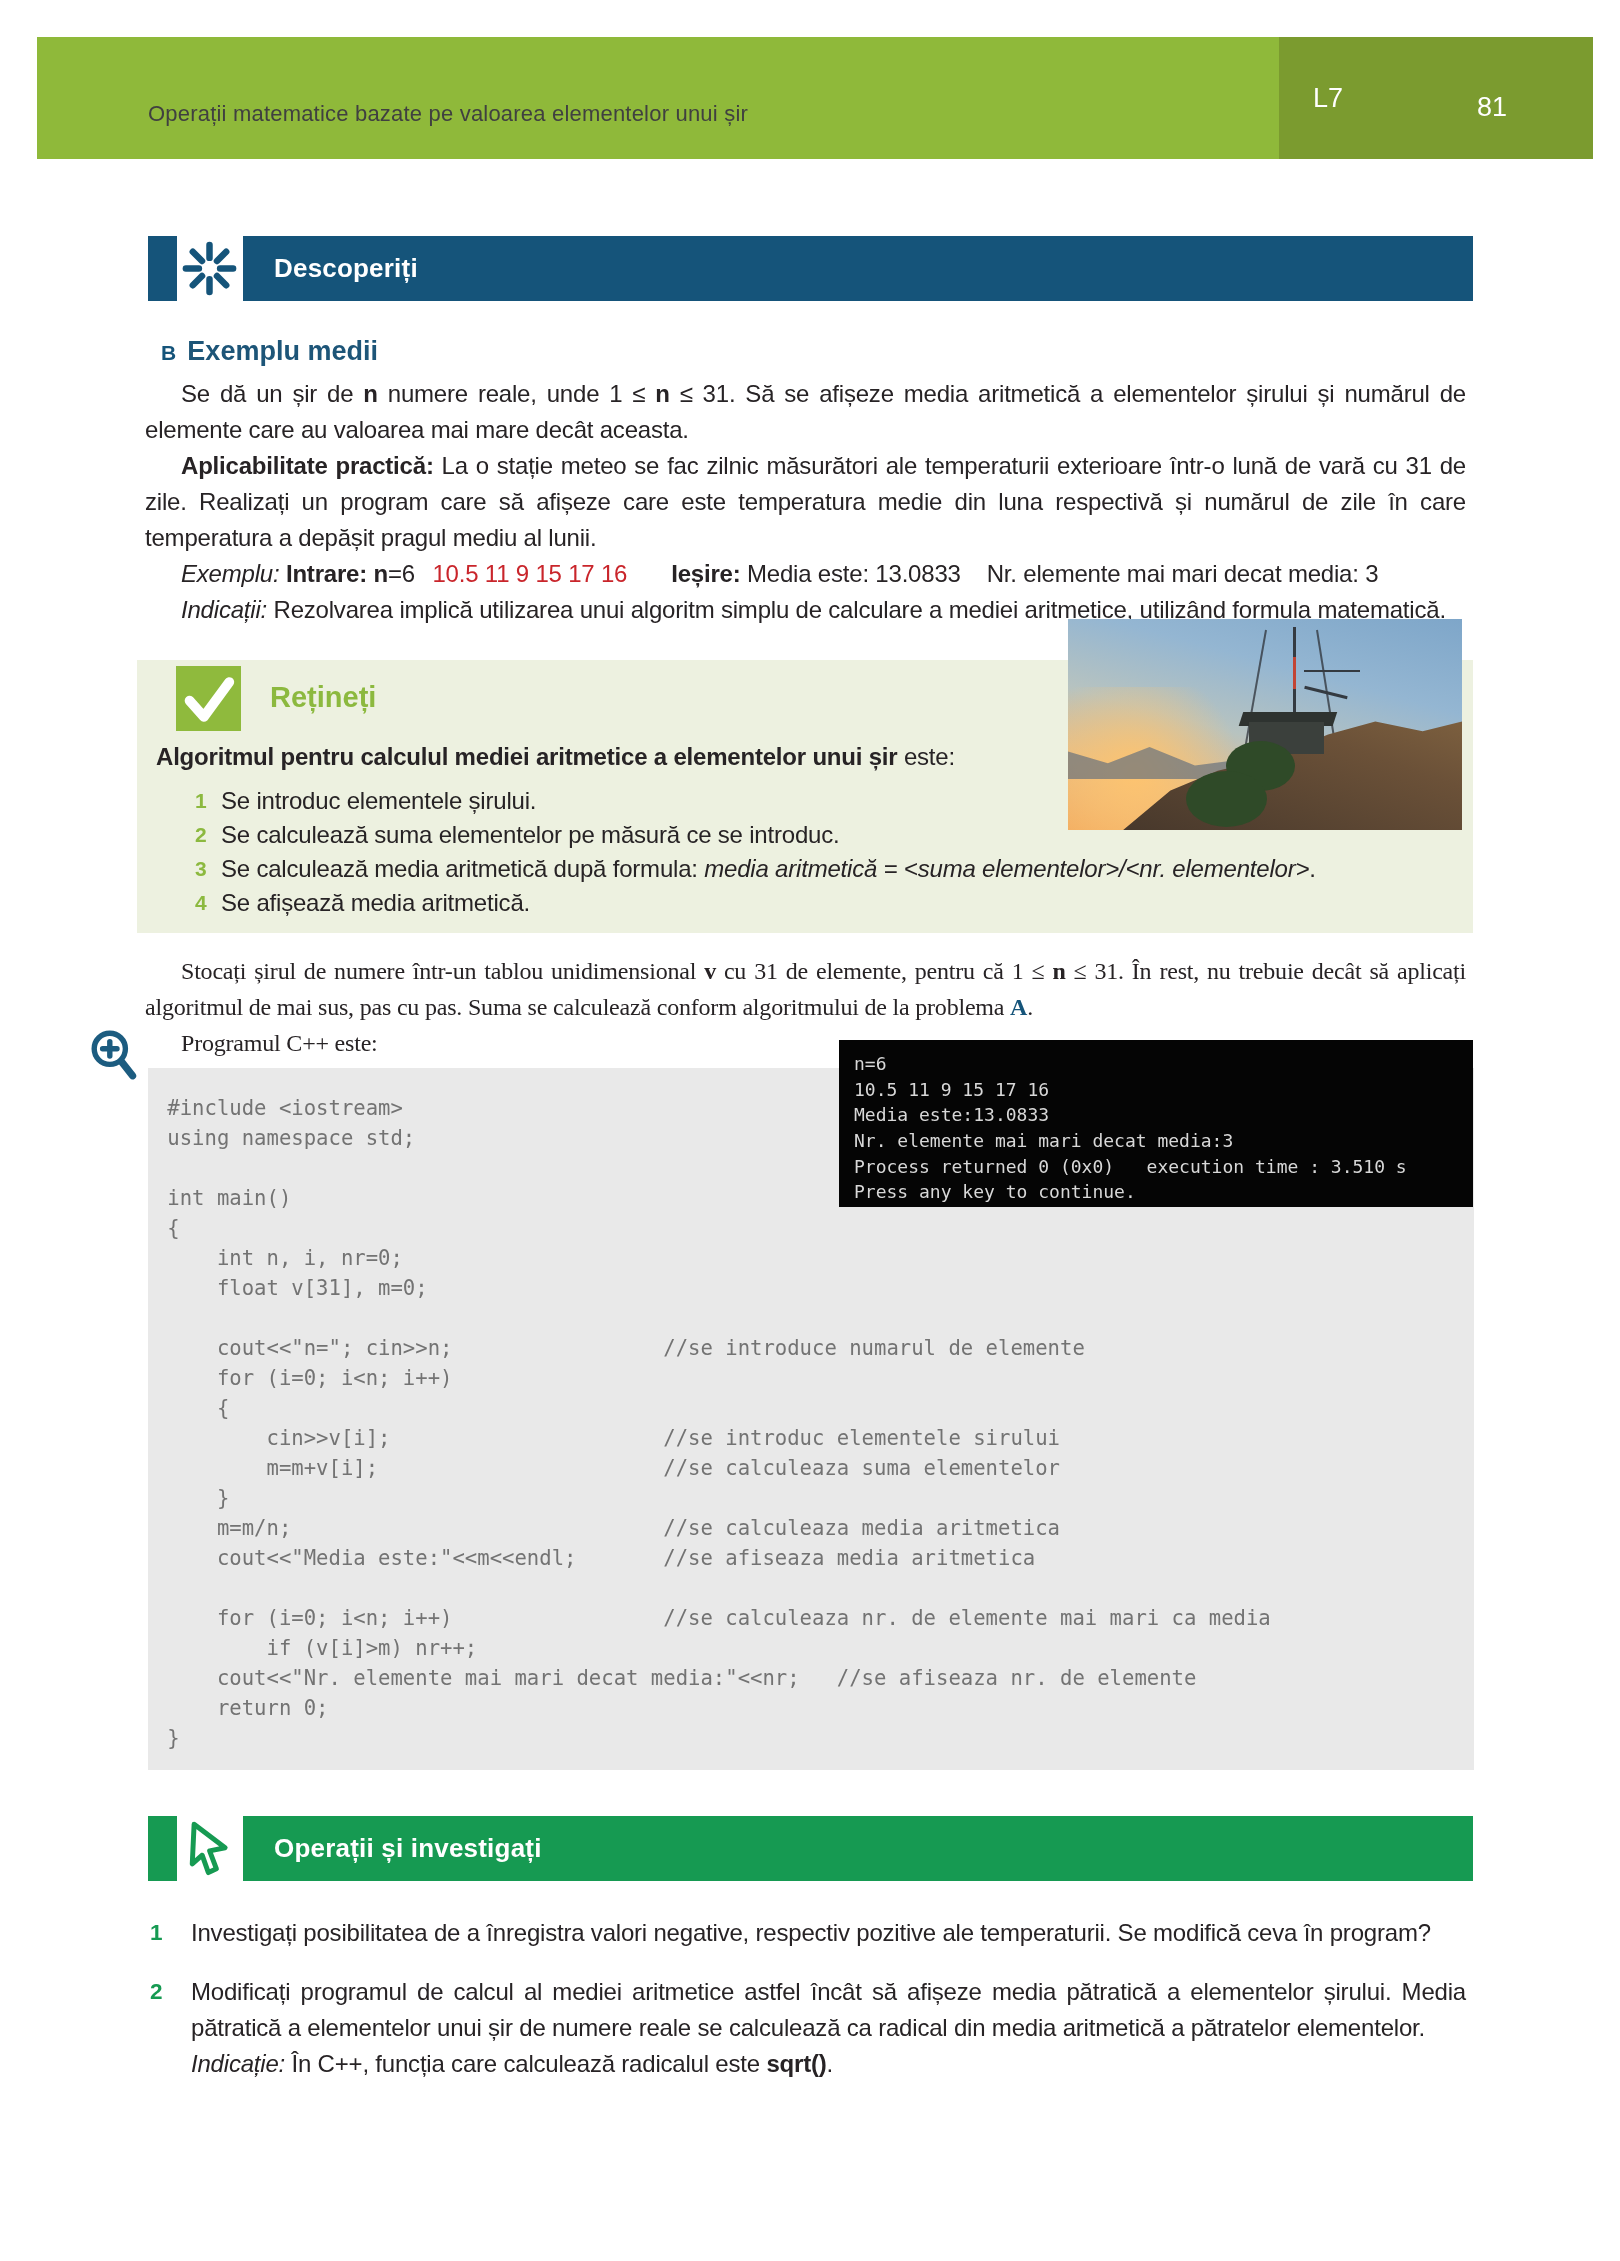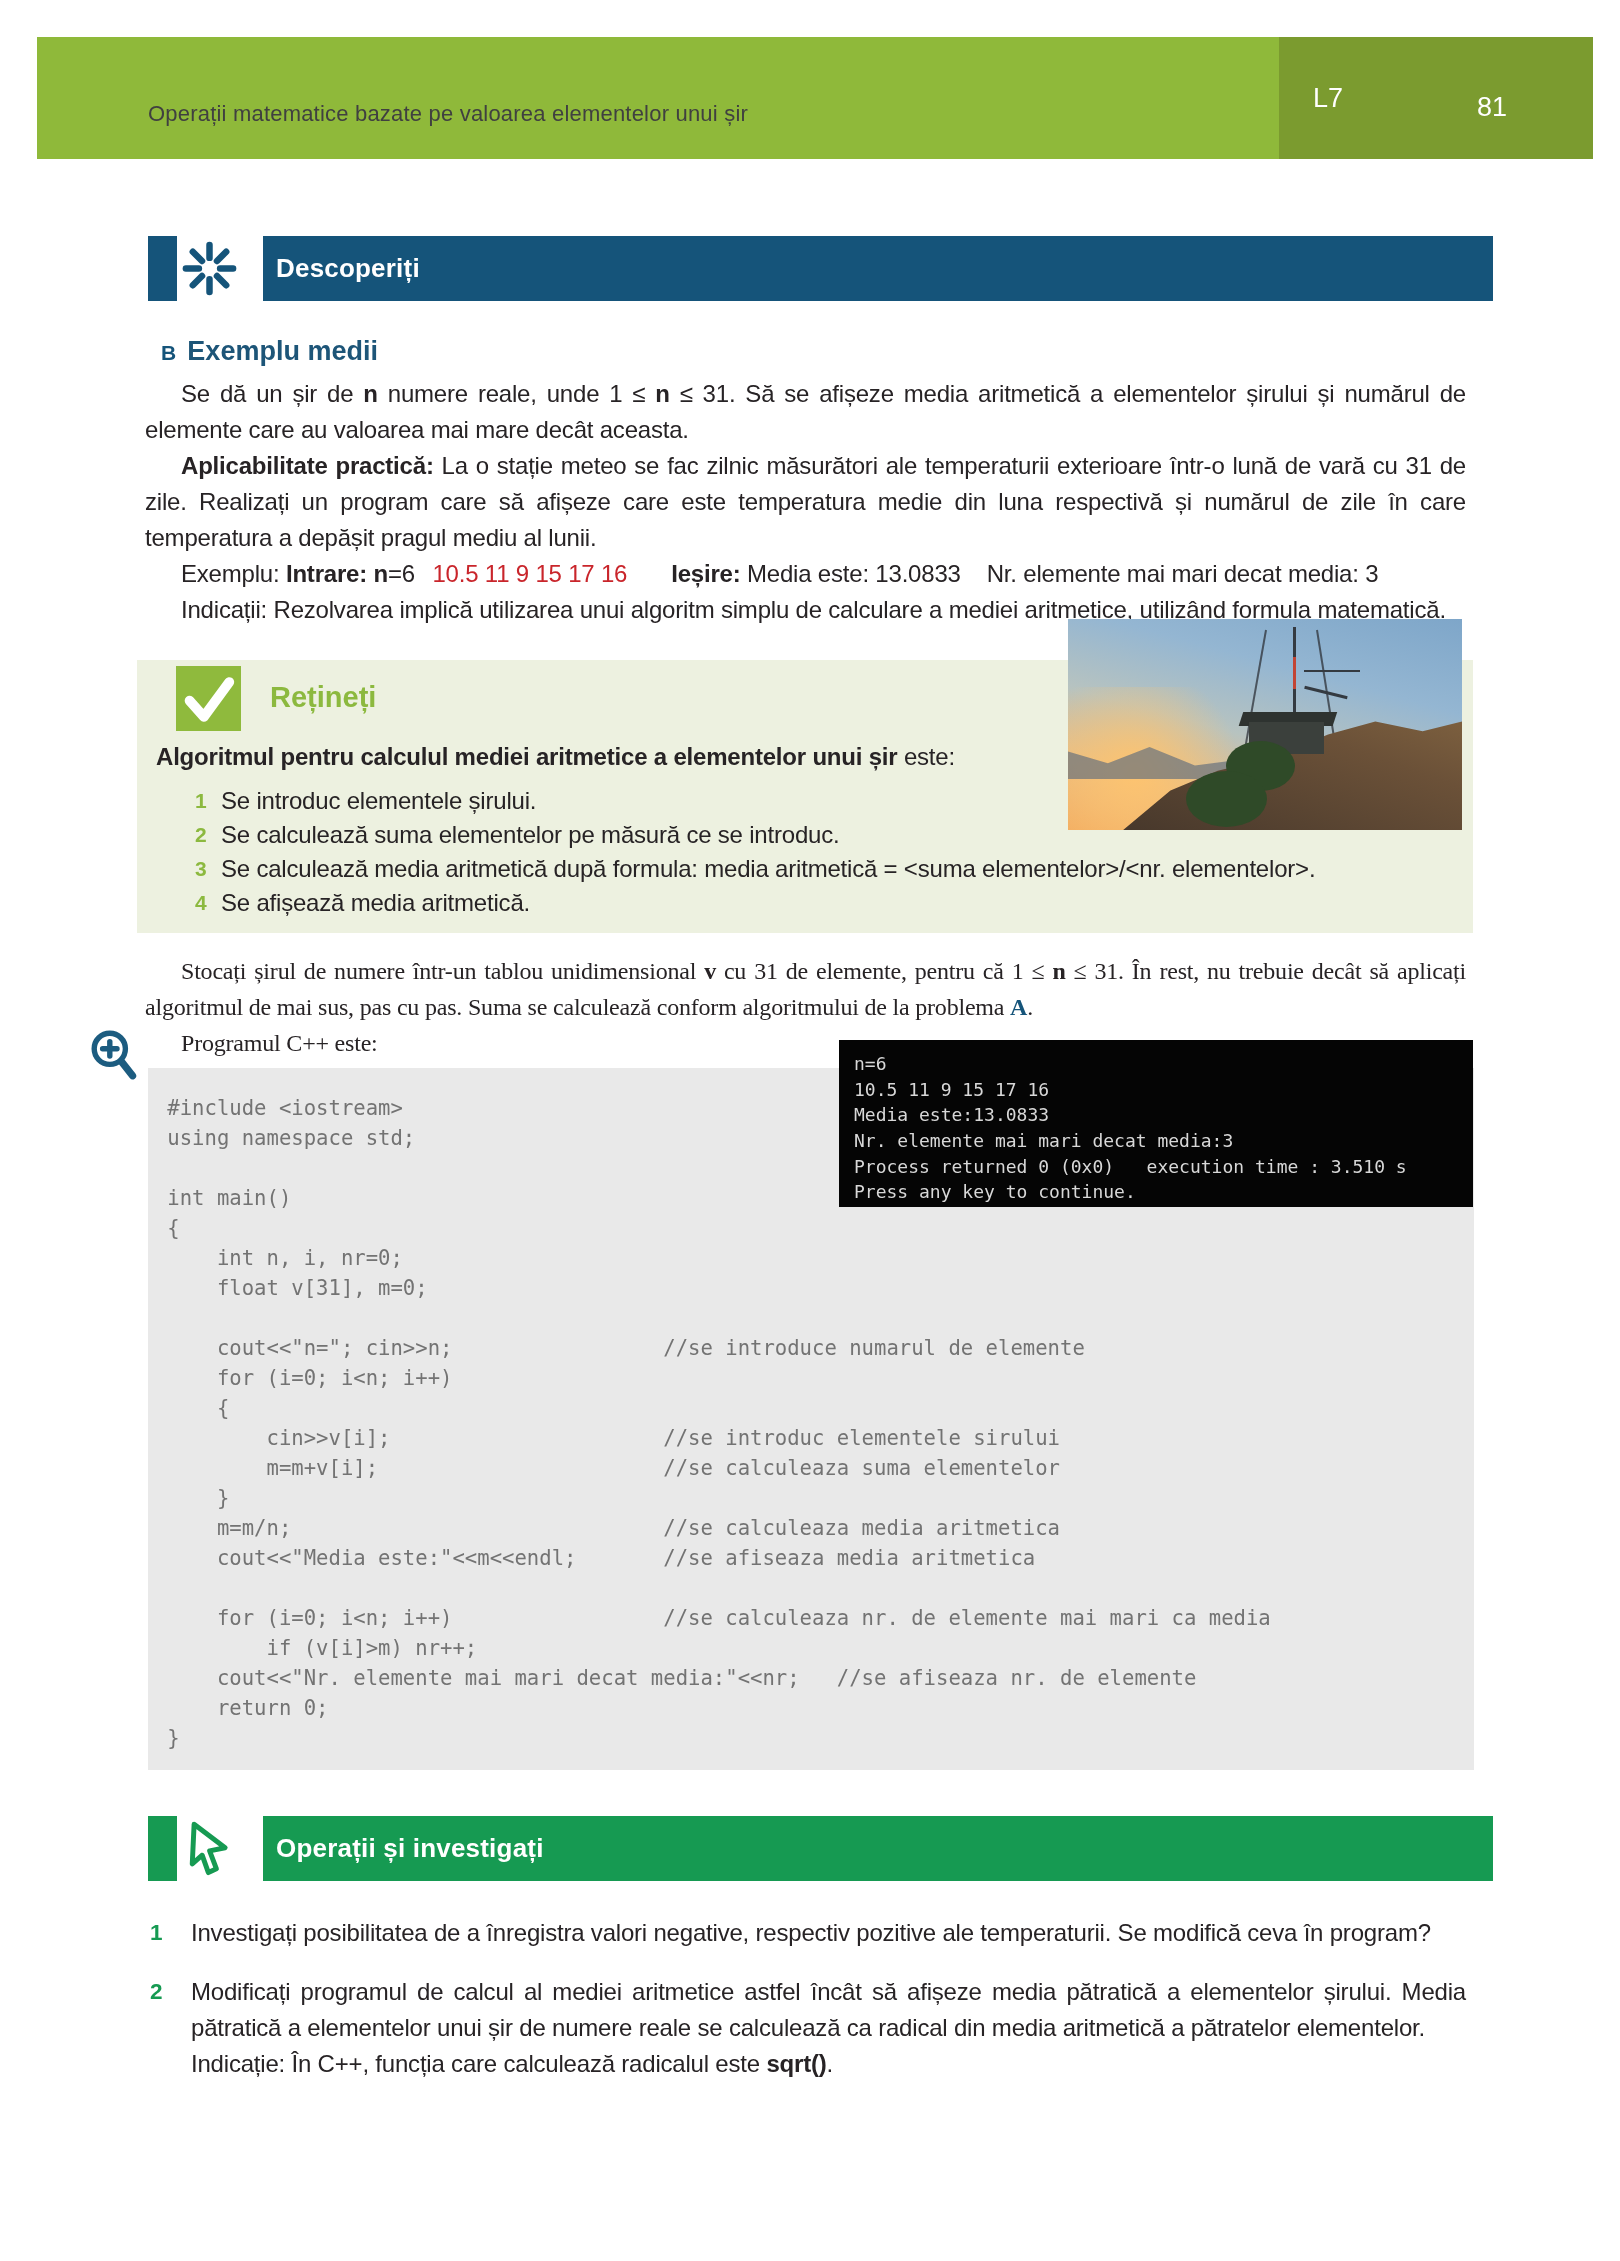--- a/index.html
+++ b/index.html
@@ -11,36 +11,36 @@
   #header-bar{position:absolute;left:37px;top:37px;width:1555px;height:122px;background:#8fb93a;}
   #header-dark{position:absolute;left:1242px;top:0;width:314px;height:122px;background:#7b9b2f;}
   #header-title{position:absolute;left:111px;top:16px;height:122px;display:flex;align-items:center;
         color:#404040;font-size:22px;letter-spacing:0.2px;}
   .header-num{position:absolute;top:0;height:122px;display:flex;align-items:center;color:#fff;font-size:27px;}
   #header-lesson{left:34px;}
   #header-page{left:198px;margin-top:9px;}
 
   
   .accent{position:absolute;width:29px;height:65px;}
-  .sec-bar{position:absolute;left:243px;width:1230px;height:65px;display:flex;align-items:center;padding-left:13px;box-sizing:border-box;margin-left:20px;}
+  .sec-bar{position:absolute;left:243px;width:1230px;height:65px;display:flex;align-items:center;padding-left:31px;box-sizing:border-box;}
   .sec-label{color:#ffffff;font-size:26px;font-weight:bold;letter-spacing:0.2px;}
   .icon-wrap{position:absolute;}
 
   #discover-accent{left:148px;top:236px;background:#15547a;}
   #discover-icon{left:180px;top:239px;width:59px;height:59px;}
   #discover-bar{top:236px;background:#15547a;}
 
   
   #upper-text{position:absolute;left:145px;top:336px;width:1321px;}
   #problem-heading{padding-left:16px;margin-bottom:8.7px;}
   #problem-marker{color:#15547a;font-weight:bold;font-size:21px;margin-right:11.2px;}
   #problem-title{color:#1d5578;font-weight:bold;font-size:27px;}
   .para{margin:0;font-size:24px;line-height:36px;text-align:justify;text-indent:36px;letter-spacing:-0.2px;}
   .b{font-weight:bold;}
-  .i{}
+  .i{font-style:italic;}
   .red{color:#c9252b;}
   .blue-ref{color:#15547a;font-weight:bold;}
   .gap-sm{margin-left:17.5px;}
   .gap-lg{margin-left:44px;}
   .gap-md{margin-left:26px;}
 
   
   #remember-box{position:absolute;left:137px;top:660px;width:1336px;height:273px;background:#edf1e0;}
   #remember-check{position:absolute;left:176px;top:666px;width:65px;height:65px;background:#8fba3d;z-index:2;}
   #remember-label{position:absolute;left:270px;top:681px;font-size:29px;font-weight:bold;color:#8cb93f;z-index:2;}

